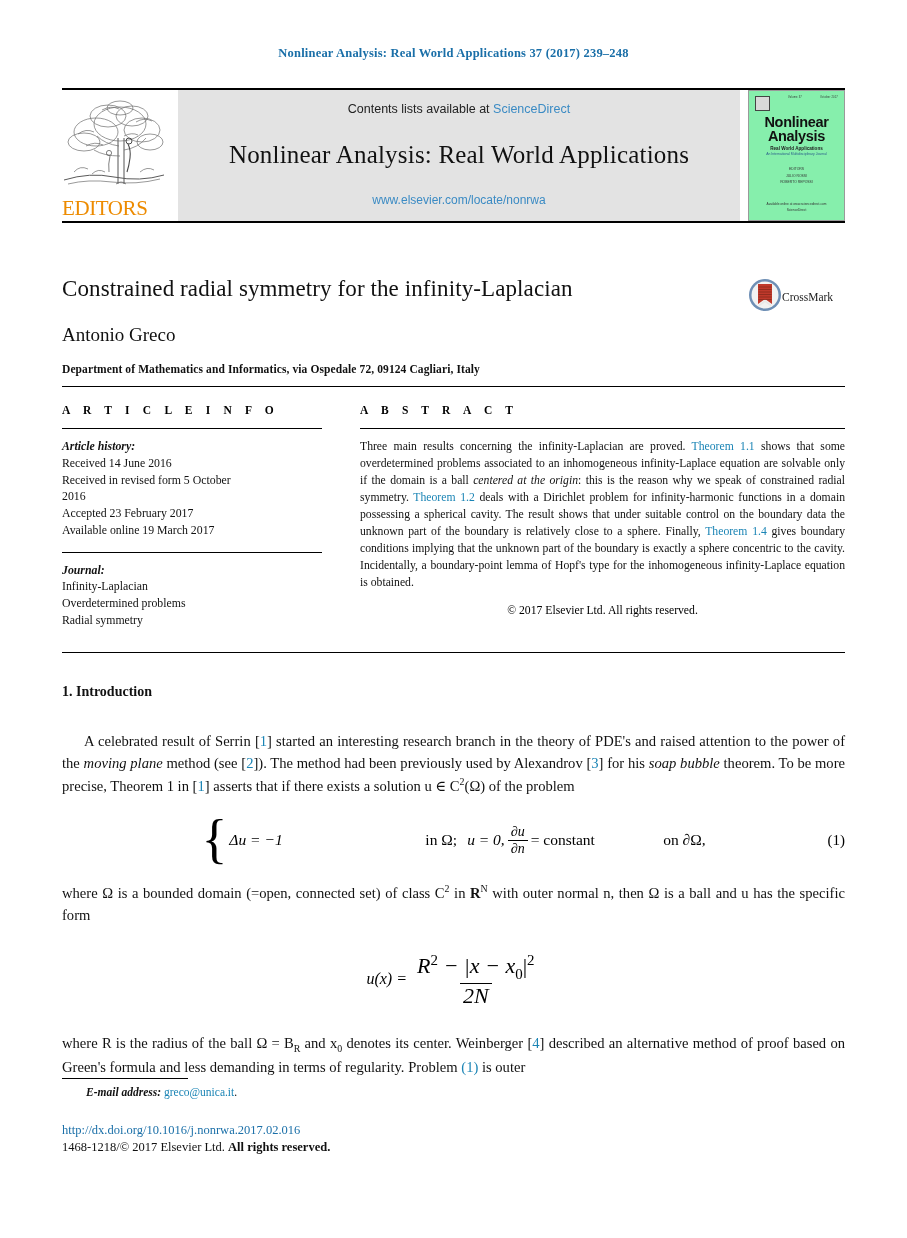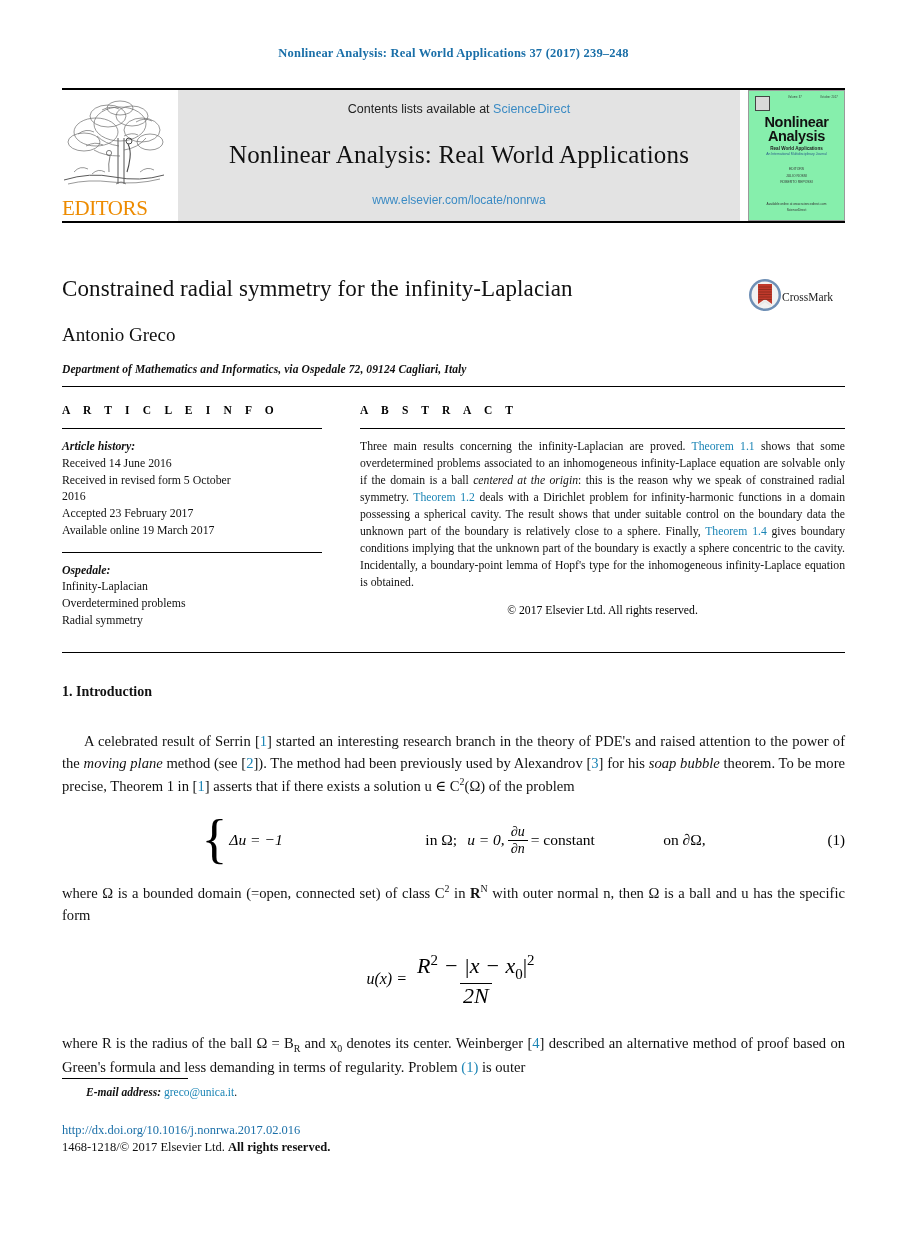--- a/index.html
+++ b/index.html
@@ -191,21 +191,20 @@
     line-height: 1.15;
     max-width: 660px;
   }
   .author {
     font-size: 19px;
     margin-top: 22px;
     color: #111;
   }
   .affiliation {
     font-size: 11.5px;
-    font-style: italic;
     font-weight: bold;
     margin-top: 17px;
     color: #111;
     letter-spacing: 0.1px;
   }
   .crossmark {
     position: absolute;
     top: 278px;
     right: 0px;
     display: flex;
@@ -496,21 +495,21 @@
       <div class="hist-block">
         <div class="block-head">Article history:</div>
         <div>Received 14 June 2016</div>
         <div>Received in revised form 5 October</div>
         <div>2016</div>
         <div>Accepted 23 February 2017</div>
         <div>Available online 19 March 2017</div>
       </div>
       <div class="kw-rule"></div>
       <div class="kw-block">
-        <div class="block-head">Ospedale:</div>
+        <div class="block-head">Journal:</div>
         <div>Infinity-Laplacian</div>
         <div>Overdetermined problems</div>
         <div>Radial symmetry</div>
       </div>
     </div>
 
     <div class="col-abs">
       <div class="sec-label">A B S T R A C T</div>
       <div class="hr-thin"></div>
       <div class="abstract-text"><span>Three main results concerning the infinity-Laplacian are proved. </span><span class="lnk">Theorem 1.1</span><span> shows that some overdetermined problems associated to an inhomogeneous infinity-Laplace equation are solvable only if the domain is a ball </span><span class="it">centered at the origin</span><span>: this is the reason why we speak of constrained radial symmetry. </span><span class="lnk">Theorem 1.2</span><span> deals with a Dirichlet problem for infinity-harmonic functions in a domain possessing a spherical cavity. The result shows that under suitable control on the boundary data the unknown part of the boundary is relatively close to a sphere. Finally, </span><span class="lnk">Theorem 1.4</span><span> gives boundary conditions implying that the unknown part of the boundary is exactly a sphere concentric to the cavity. Incidentally, a boundary-point lemma of Hopf's type for the inhomogeneous infinity-Laplace equation is obtained.</span></div>

